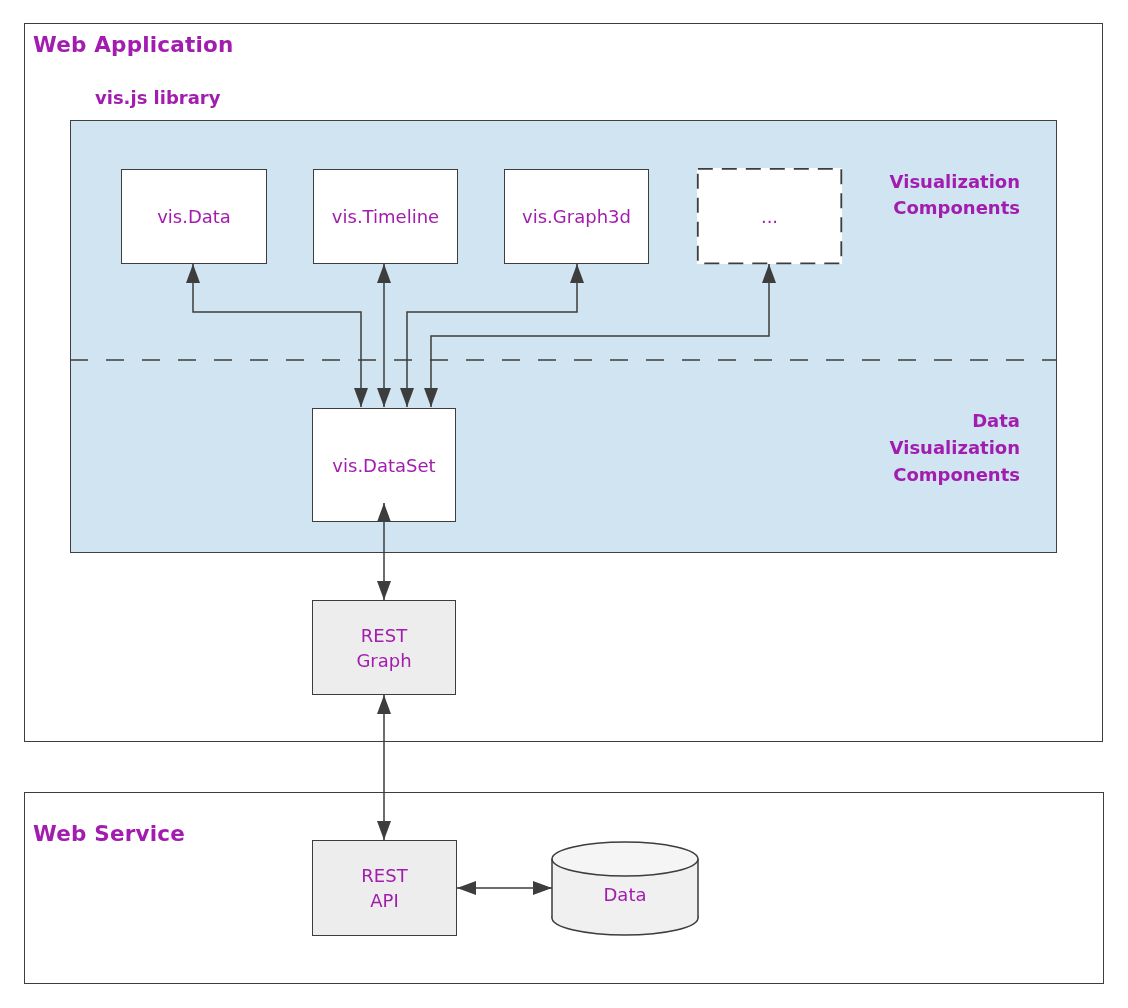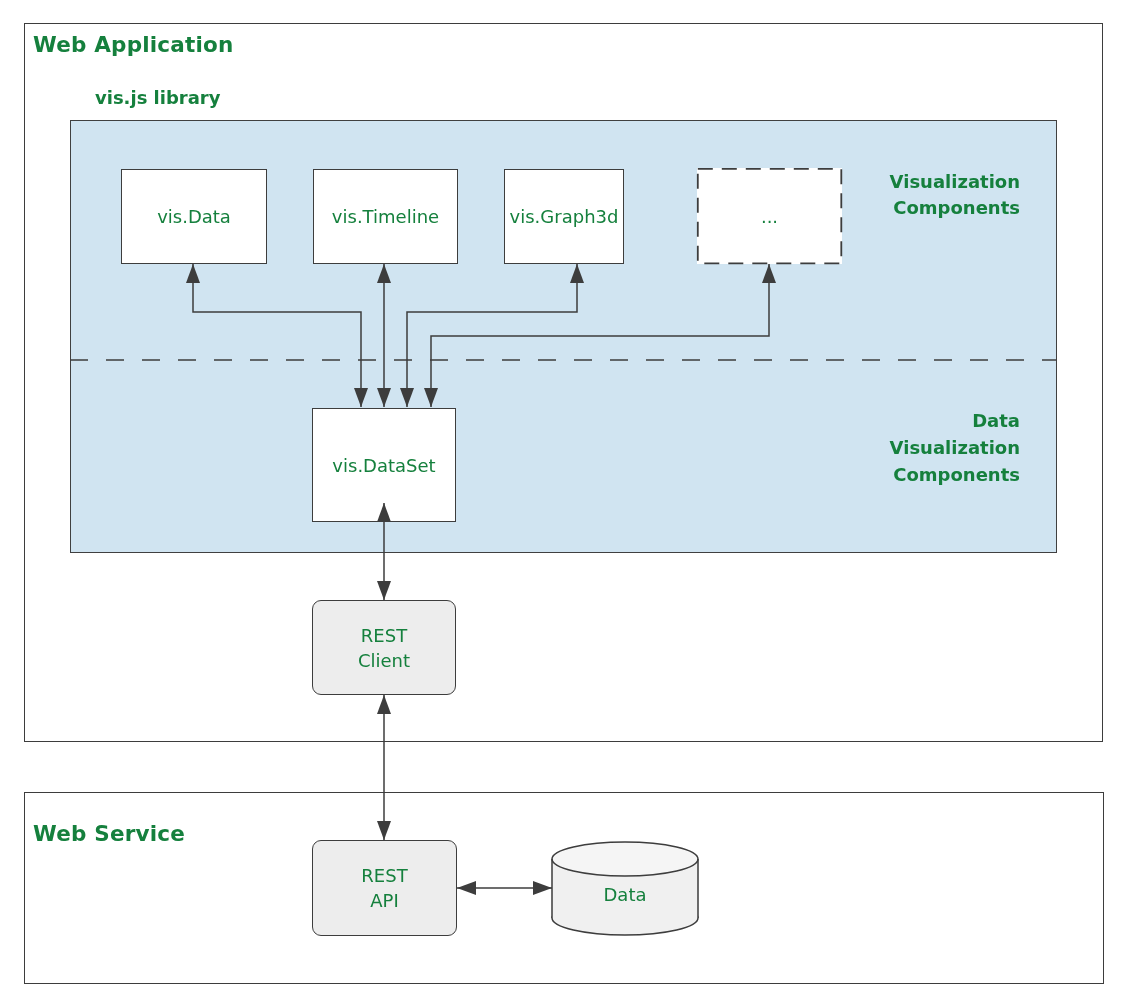--- a/index.html
+++ b/index.html
@@ -2,21 +2,21 @@
 <html><head>
 <meta charset="utf-8">
 <style>
   html, body { margin: 0; padding: 0; background: #ffffff; }
   #stage {
     position: relative;
     width: 1128px;
     height: 1008px;
     background: #ffffff;
     font-family: "DejaVu Sans", "Liberation Sans", sans-serif;
-    color: #15803d;
+    color: #a21caf;
     overflow: hidden;
   }
   .abs { position: absolute; box-sizing: border-box; }
 
   
   .region {
     border: 1.6px solid #3d3d3d;
     background: #ffffff;
   }
   .region-title {
@@ -41,21 +41,21 @@
     border: 1.5px solid #3d3d3d;
     display: flex;
     align-items: center;
     justify-content: center;
     text-align: center;
     font-size: 18px;
     line-height: 25px;
     z-index: 2;
   }
   .node.dashed { border: none; } 
-  .node.grey { background: #ededed; border-radius: 9px; }
+  .node.grey { background: #ededed; }
 
   .side-label {
     font-weight: bold;
     font-size: 18px;
     text-align: right;
     z-index: 2;
   }
   .side-label span { display: block; }
 
   .cyl-label {
@@ -86,21 +86,21 @@
 
   <div class="abs panel-title" style="left:95px; top:87px;">vis.js library</div>
   <div class="abs panel" style="left:70px; top:120px; width:987px; height:433px;"></div>
 
   <div class="abs node" style="left:121px; top:169px; width:146px; height:95px;">
     <span>vis.Data</span>
   </div>
   <div class="abs node" style="left:313px; top:169px; width:145px; height:95px;">
     <span>vis.Timeline</span>
   </div>
-  <div class="abs node" style="left:504px; top:169px; width:120px; height:95px;">
+  <div class="abs node" style="left:504px; top:169px; width:145px; height:95px;">
     <span>vis.Graph3d</span>
   </div>
   <div class="abs node dashed" style="left:697px; top:168px; width:145px; height:96px;">
     <span>...</span>
   </div>
 
   <div class="abs side-label" style="right:108px; top:169px; line-height:26px;">
     <span>Visualization</span>
     <span>Components</span>
   </div>
@@ -110,21 +110,21 @@
     <span>Components</span>
   </div>
 
   <div class="abs node" style="left:312px; top:408px; width:144px; height:114px;">
     <span>vis.DataSet</span>
   </div>
 
   <div class="abs node grey" style="left:312px; top:600px; width:144px; height:95px;">
     <span>
       <span style="display:block">REST</span>
-      <span style="display:block">Client</span>
+      <span style="display:block">Graph</span>
     </span>
   </div>
 
   <div class="abs region" style="left:24px; top:792px; width:1080px; height:192px;"></div>
   <div class="abs region-title" style="left:33px; top:797px;margin-top:24px;">Web Service</div>
 
   <div class="abs node grey" style="left:312px; top:840px; width:145px; height:96px;">
     <span>
       <span style="display:block">REST</span>
       <span style="display:block">API</span>

